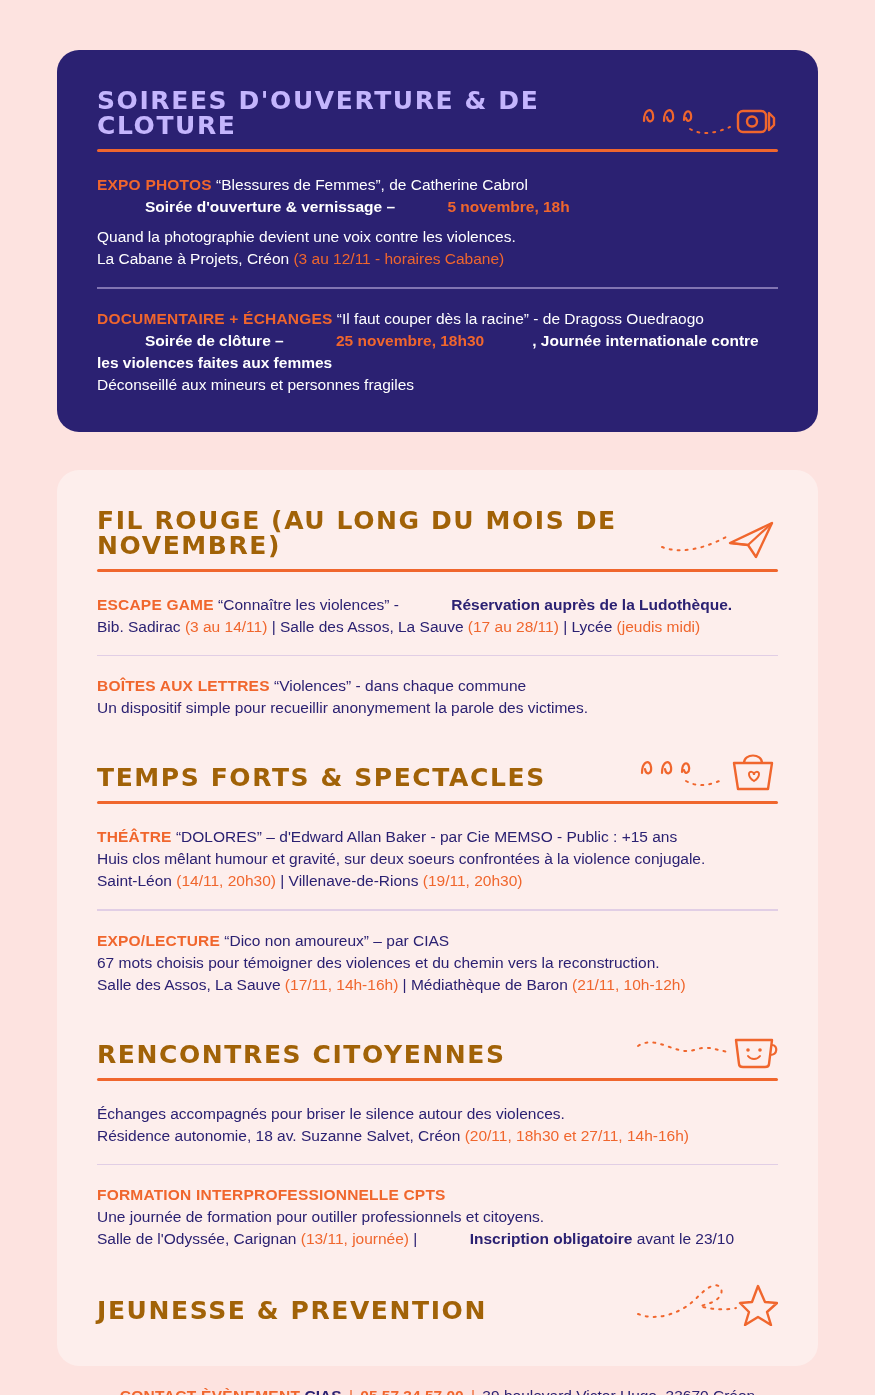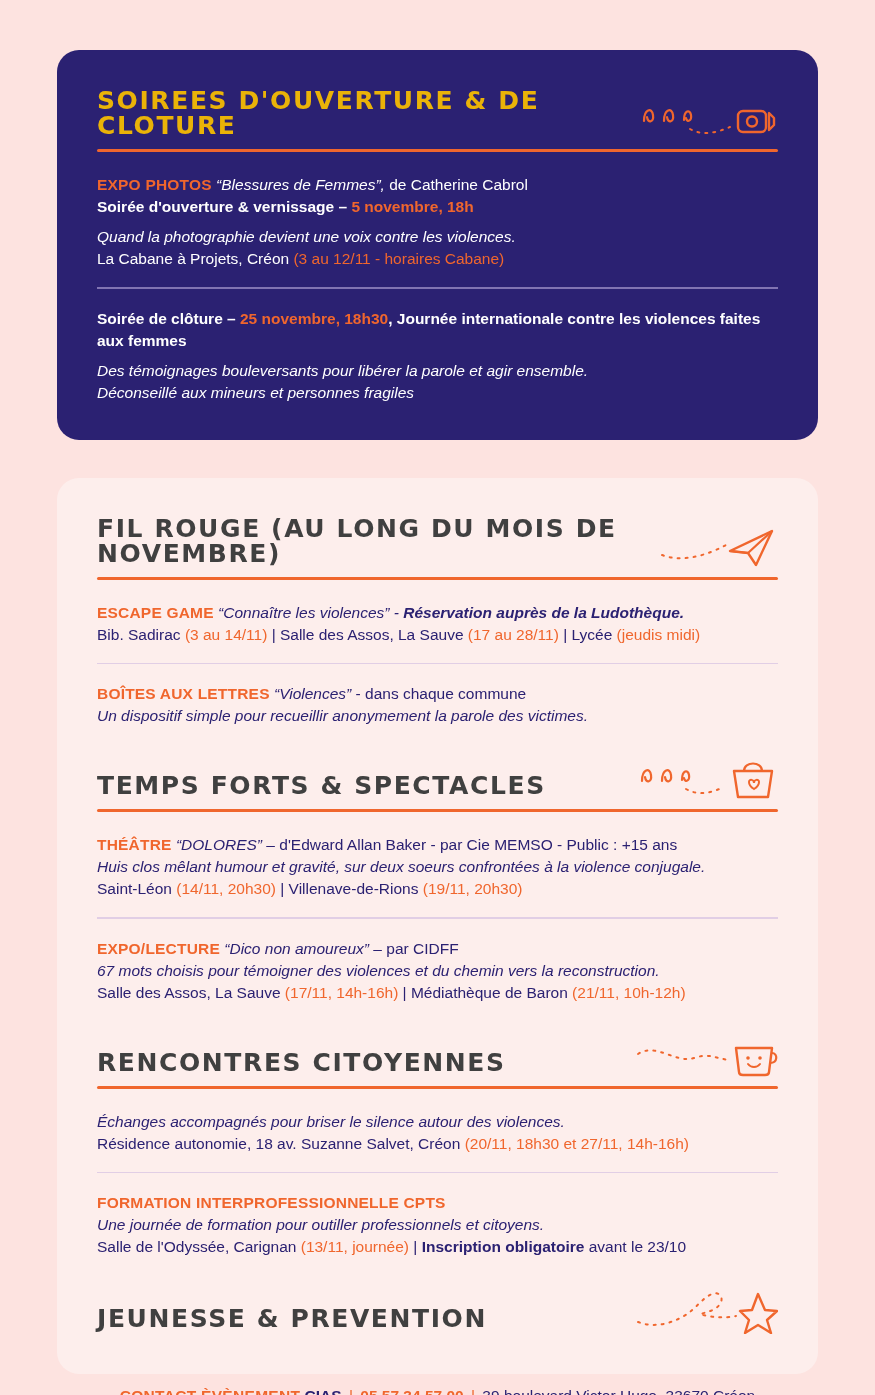--- a/index.html
+++ b/index.html
@@ -48,22 +48,22 @@
   }
   .sec-title {
     font-family: "DejaVu Sans", sans-serif;
     font-weight: bold;
     font-size: 25px;
     letter-spacing: 1.6px;
     text-transform: uppercase;
     line-height: 1;
     margin: 0 0 9px 0;
   }
-  .sec-title.dark { color: #eab308; }
-  .sec-title.violet { color: #404040; }
+  .sec-title.dark { color: #c4b5fd; }
+  .sec-title.violet { color: #a16207; }
   .rule {
     height: 3px;
     background: #f0662d;
     border-radius: 2px;
     margin-top: 2px;
   }
   .sec-deco {
     margin-bottom: 6px;
     flex: 0 0 auto;
   }
@@ -74,22 +74,22 @@
   .entry .line {
     font-size: 15.5px;
     line-height: 1.42;
   }
   .lbl {
     font-weight: bold;
     color: #f0662d;
     text-transform: uppercase;
     letter-spacing: .2px;
   }
-  .ital { font-style: italic; }
-  .bold { font-weight: bold; }
+  .ital { }
+  .bold { font-weight: bold; margin-left: 48px; }
   .orange { color: #f0662d; text-align: right; }
   .violet { color: #2b2172; }
 
   .divider-thin {
     height: 1.5px;
     background: #c9b9e8;
     opacity: .55;
     margin-top: 17px;
   }
   .divider-thin.light {
@@ -155,23 +155,26 @@
       <div class="line ital" style="margin-top:8px">Quand la photographie devient une voix contre les violences.</div>
       <div class="line">
         <span>La Cabane à Projets, Créon </span><span class="orange">(3 au 12/11 - horaires Cabane)</span>
       </div>
     </div>
 
     <div class="divider-thin"></div>
 
     <div class="entry">
       <div class="line">
+        <span class="lbl">DOCUMENTAIRE + ÉCHANGES</span>
+        <span class="ital">“Il faut couper dès la racine”</span><span> - de Dragoss Ouedraogo</span>
+      </div>
+      <div class="line">
         <span class="bold">Soirée de clôture – </span><span class="bold orange">25 novembre, 18h30</span><span class="bold">, Journée internationale contre les violences faites aux femmes</span>
       </div>
-      <div class="line ital" style="margin-top:8px">Des témoignages bouleversants pour libérer la parole et agir ensemble.</div>
       <div class="line ital">Déconseillé aux mineurs et personnes fragiles</div>
     </div>
   </div>
 
   <div class="panel-light">
 
     <div class="sec-head">
       <h2 class="sec-title violet">FIL ROUGE (AU LONG DU MOIS DE NOVEMBRE)</h2>
       <div class="sec-deco">
         <svg width="118" height="44" viewBox="0 0 118 44">
@@ -229,21 +232,21 @@
       <div class="line">
         <span>Saint-Léon </span><span class="orange">(14/11, 20h30)</span><span> | Villenave-de-Rions </span><span class="orange">(19/11, 20h30)</span>
       </div>
     </div>
 
     <div class="divider-thin light"></div>
 
     <div class="entry">
       <div class="line">
         <span class="lbl">EXPO/LECTURE</span>
-        <span class="ital">“Dico non amoureux”</span><span> – par CIDFF</span>
+        <span class="ital">“Dico non amoureux”</span><span> – par CIAS</span>
       </div>
       <div class="line ital">67 mots choisis pour témoigner des violences et du chemin vers la reconstruction.</div>
       <div class="line">
         <span>Salle des Assos,  La Sauve </span><span class="orange">(17/11, 14h-16h)</span><span> |  Médiathèque de Baron </span><span class="orange">(21/11, 10h-12h)</span>
       </div>
     </div>
 
     <div class="block-gap"></div>
     <div class="sec-head">
       <h2 class="sec-title violet">RENCONTRES CITOYENNES</h2>

